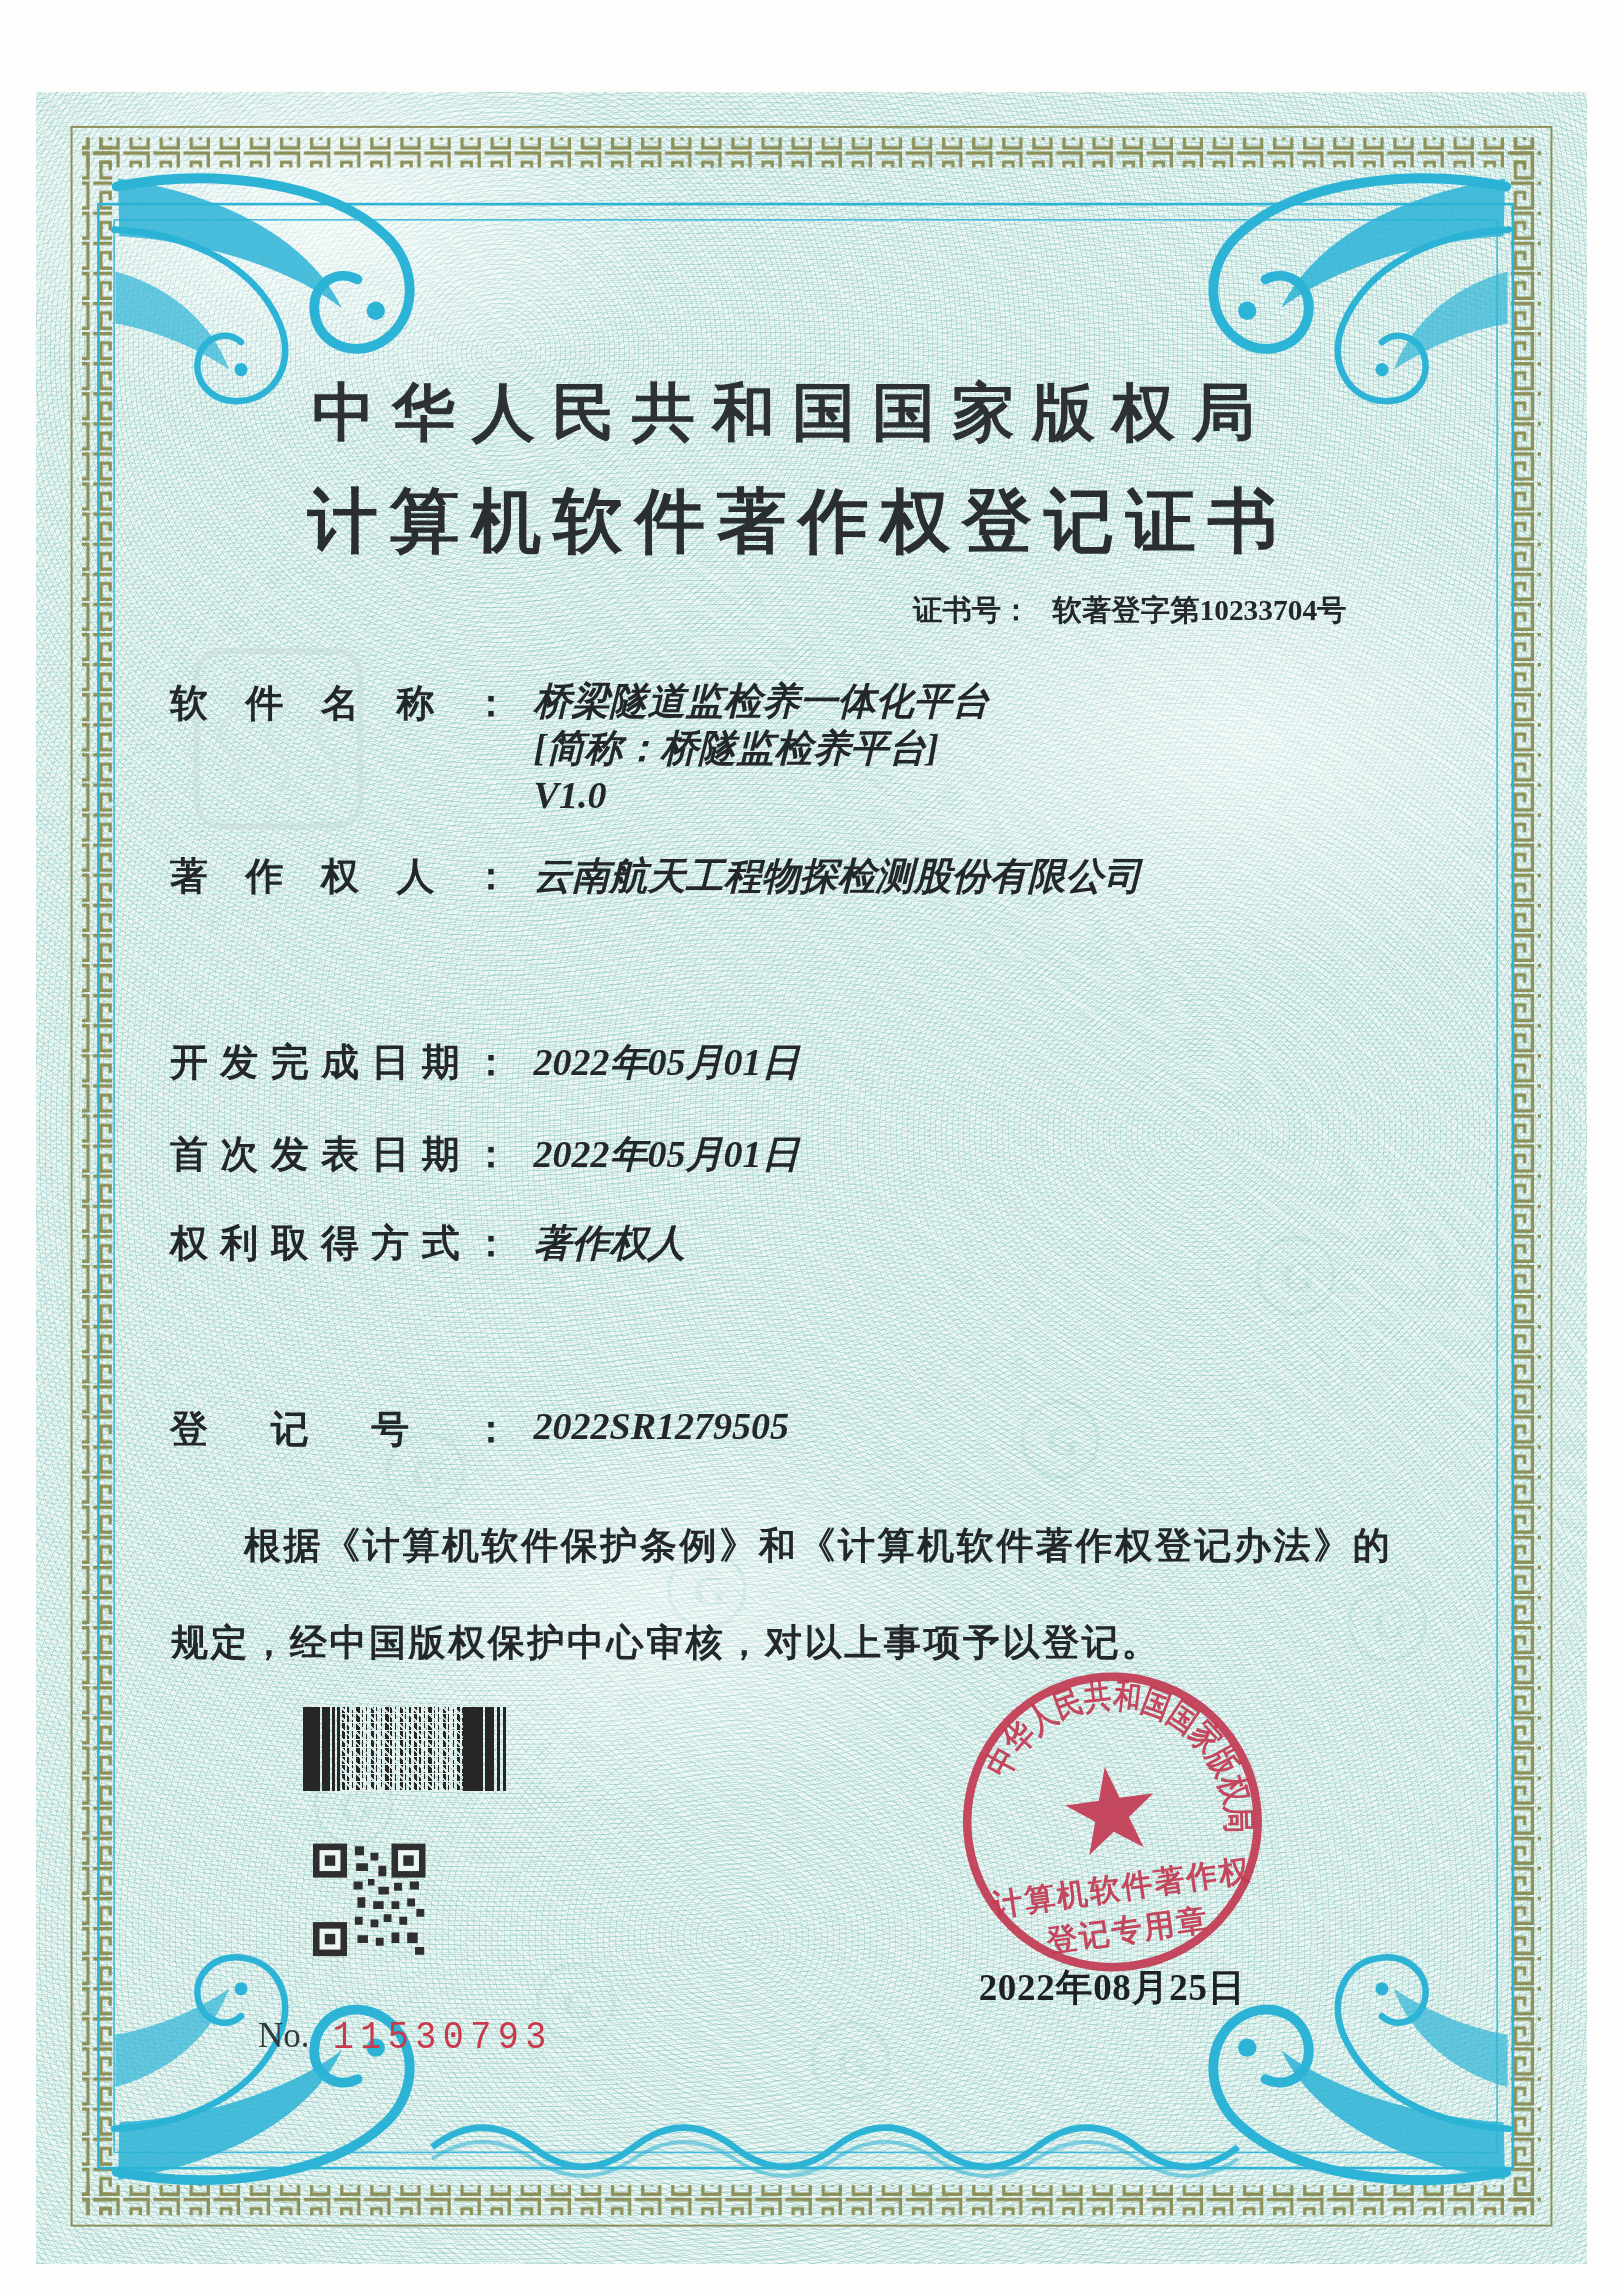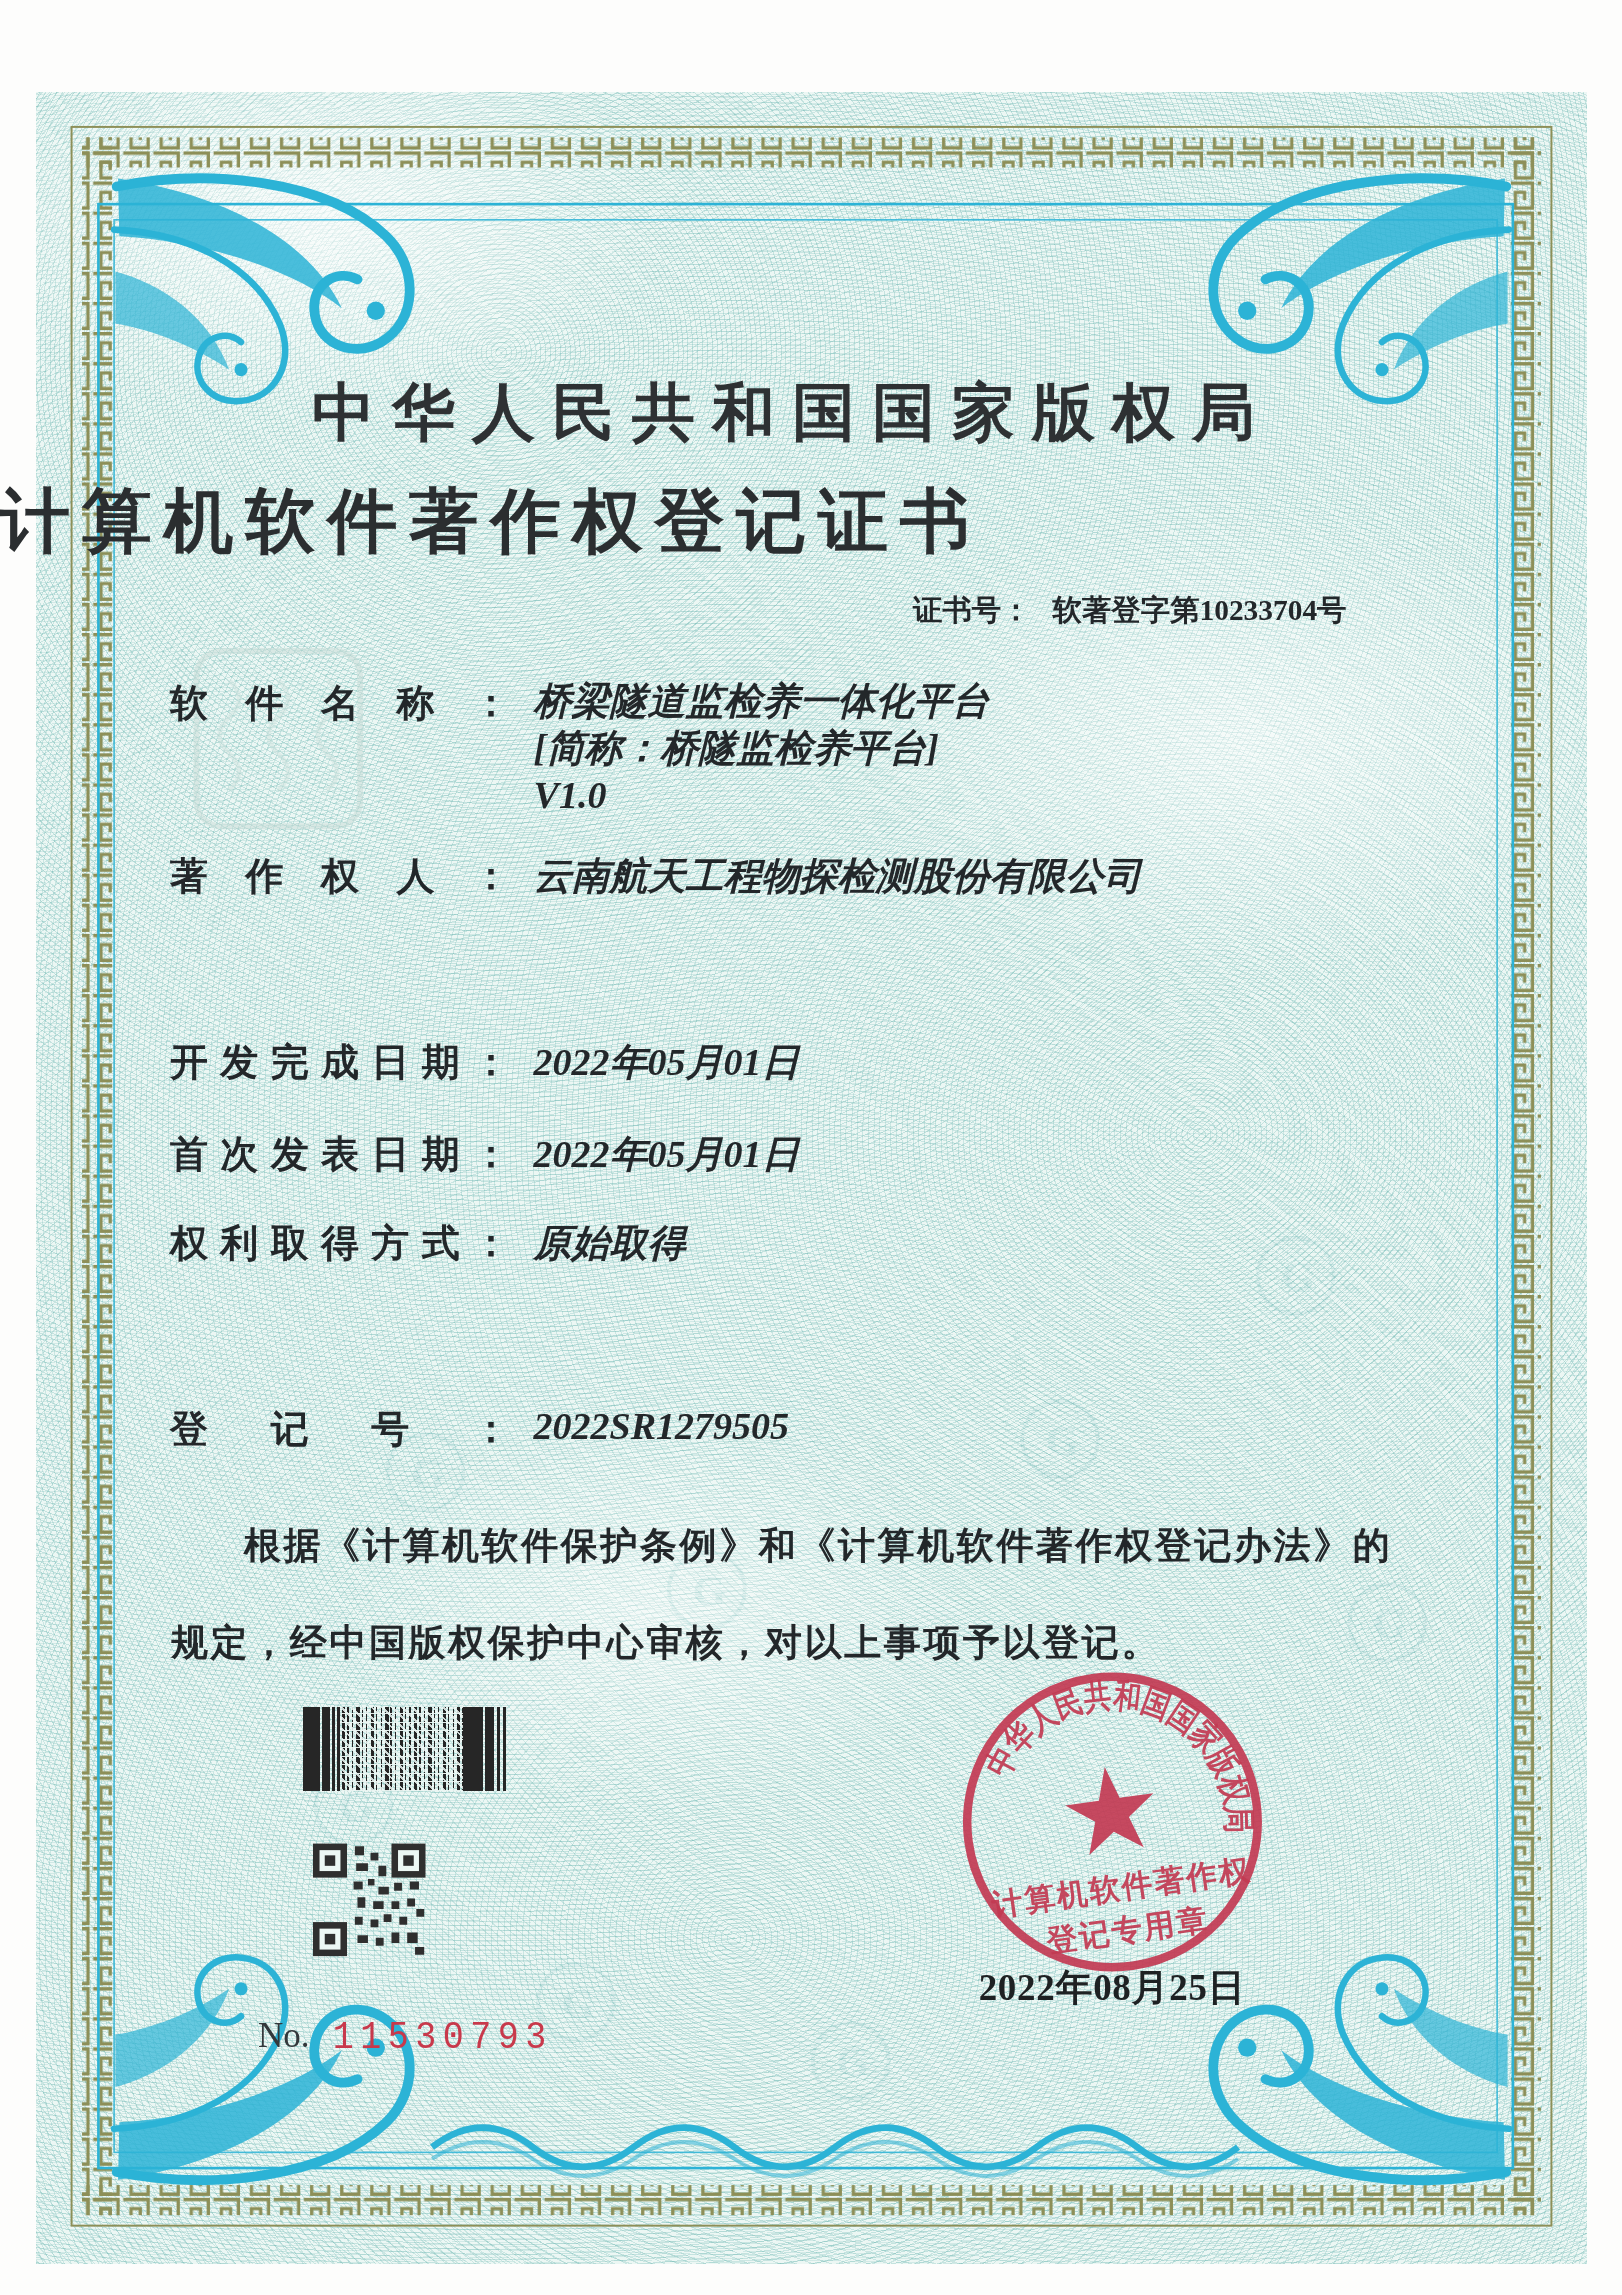--- a/index.html
+++ b/index.html
@@ -13,21 +13,21 @@
       radial-gradient(654px 393px at 78% 30%, rgba(255,255,255,.5), rgba(255,255,255,0) 60%),
       radial-gradient(523px 327px at 40% 70%, rgba(255,255,255,.45), rgba(255,255,255,0) 60%),
       repeating-radial-gradient(circle at 30% 12%, rgba(104,180,175,.30) 0 1px, rgba(104,180,175,0) 1px 4.9px),
       repeating-radial-gradient(circle at 75% 48%, rgba(104,180,175,.26) 0 1px, rgba(104,180,175,0) 1px 5.6px),
       repeating-radial-gradient(circle at 45% 85%, rgba(104,180,175,.26) 0 1px, rgba(104,180,175,0) 1px 6.2px),
       repeating-linear-gradient(1.2deg, rgba(104,180,175,.20) 0 0.8px, rgba(104,180,175,0) 0.8px 3.9px);}
   .deco{position:absolute;left:0;top:0;width:1623px;height:2295px;z-index:1;}
   .txt{position:absolute;z-index:2;color:#23272a;}
   .title1{left:0;right:39px;top:370px;text-align:center;font-size:63px;font-weight:700;
           letter-spacing:17px;color:#2e3133;}
-  .title2{left:0;right:26px;top:475px;text-align:left;font-size:70px;font-weight:700;
+  .title2{left:0;right:26px;top:475px;text-align:center;font-size:70px;font-weight:700;
           letter-spacing:11.8px;color:#2b2e30;}
   .certno{left:913px;top:591px;font-size:29.4px;font-weight:700;white-space:nowrap;}
   .certno .v{margin-left:22px;}
   .row{left:170px;display:flex;align-items:flex-start;font-size:38px;font-weight:700;white-space:nowrap;}
   .row .lbl{display:inline-block;width:340px;text-align:justify;text-align-last:justify;}
   .row .val{margin-left:23.6px;font-style:italic;}
   .val-multiline{line-height:47px;}
   .r-name{top:678px;}
   .r-owner{top:851px;}
   .r-dev{top:1037px;}
@@ -190,21 +190,21 @@
     <span class="val">2022年05月01日</span>
   </div>
 
   <div class="txt row r-pub">
     <span class="lbl">首次发表日期：</span>
     <span class="val">2022年05月01日</span>
   </div>
 
   <div class="txt row r-acq">
     <span class="lbl">权利取得方式：</span>
-    <span class="val">原始取得</span>
+    <span class="val">著作权人</span>
   </div>
 
 
   <div class="txt row r-reg">
     <span class="lbl">登记号：</span>
     <span class="val">2022SR1279505</span>
   </div>
 
   <div class="txt statement">
     <div class="ln1">根据《计算机软件保护条例》和《计算机软件著作权登记办法》的</div>

